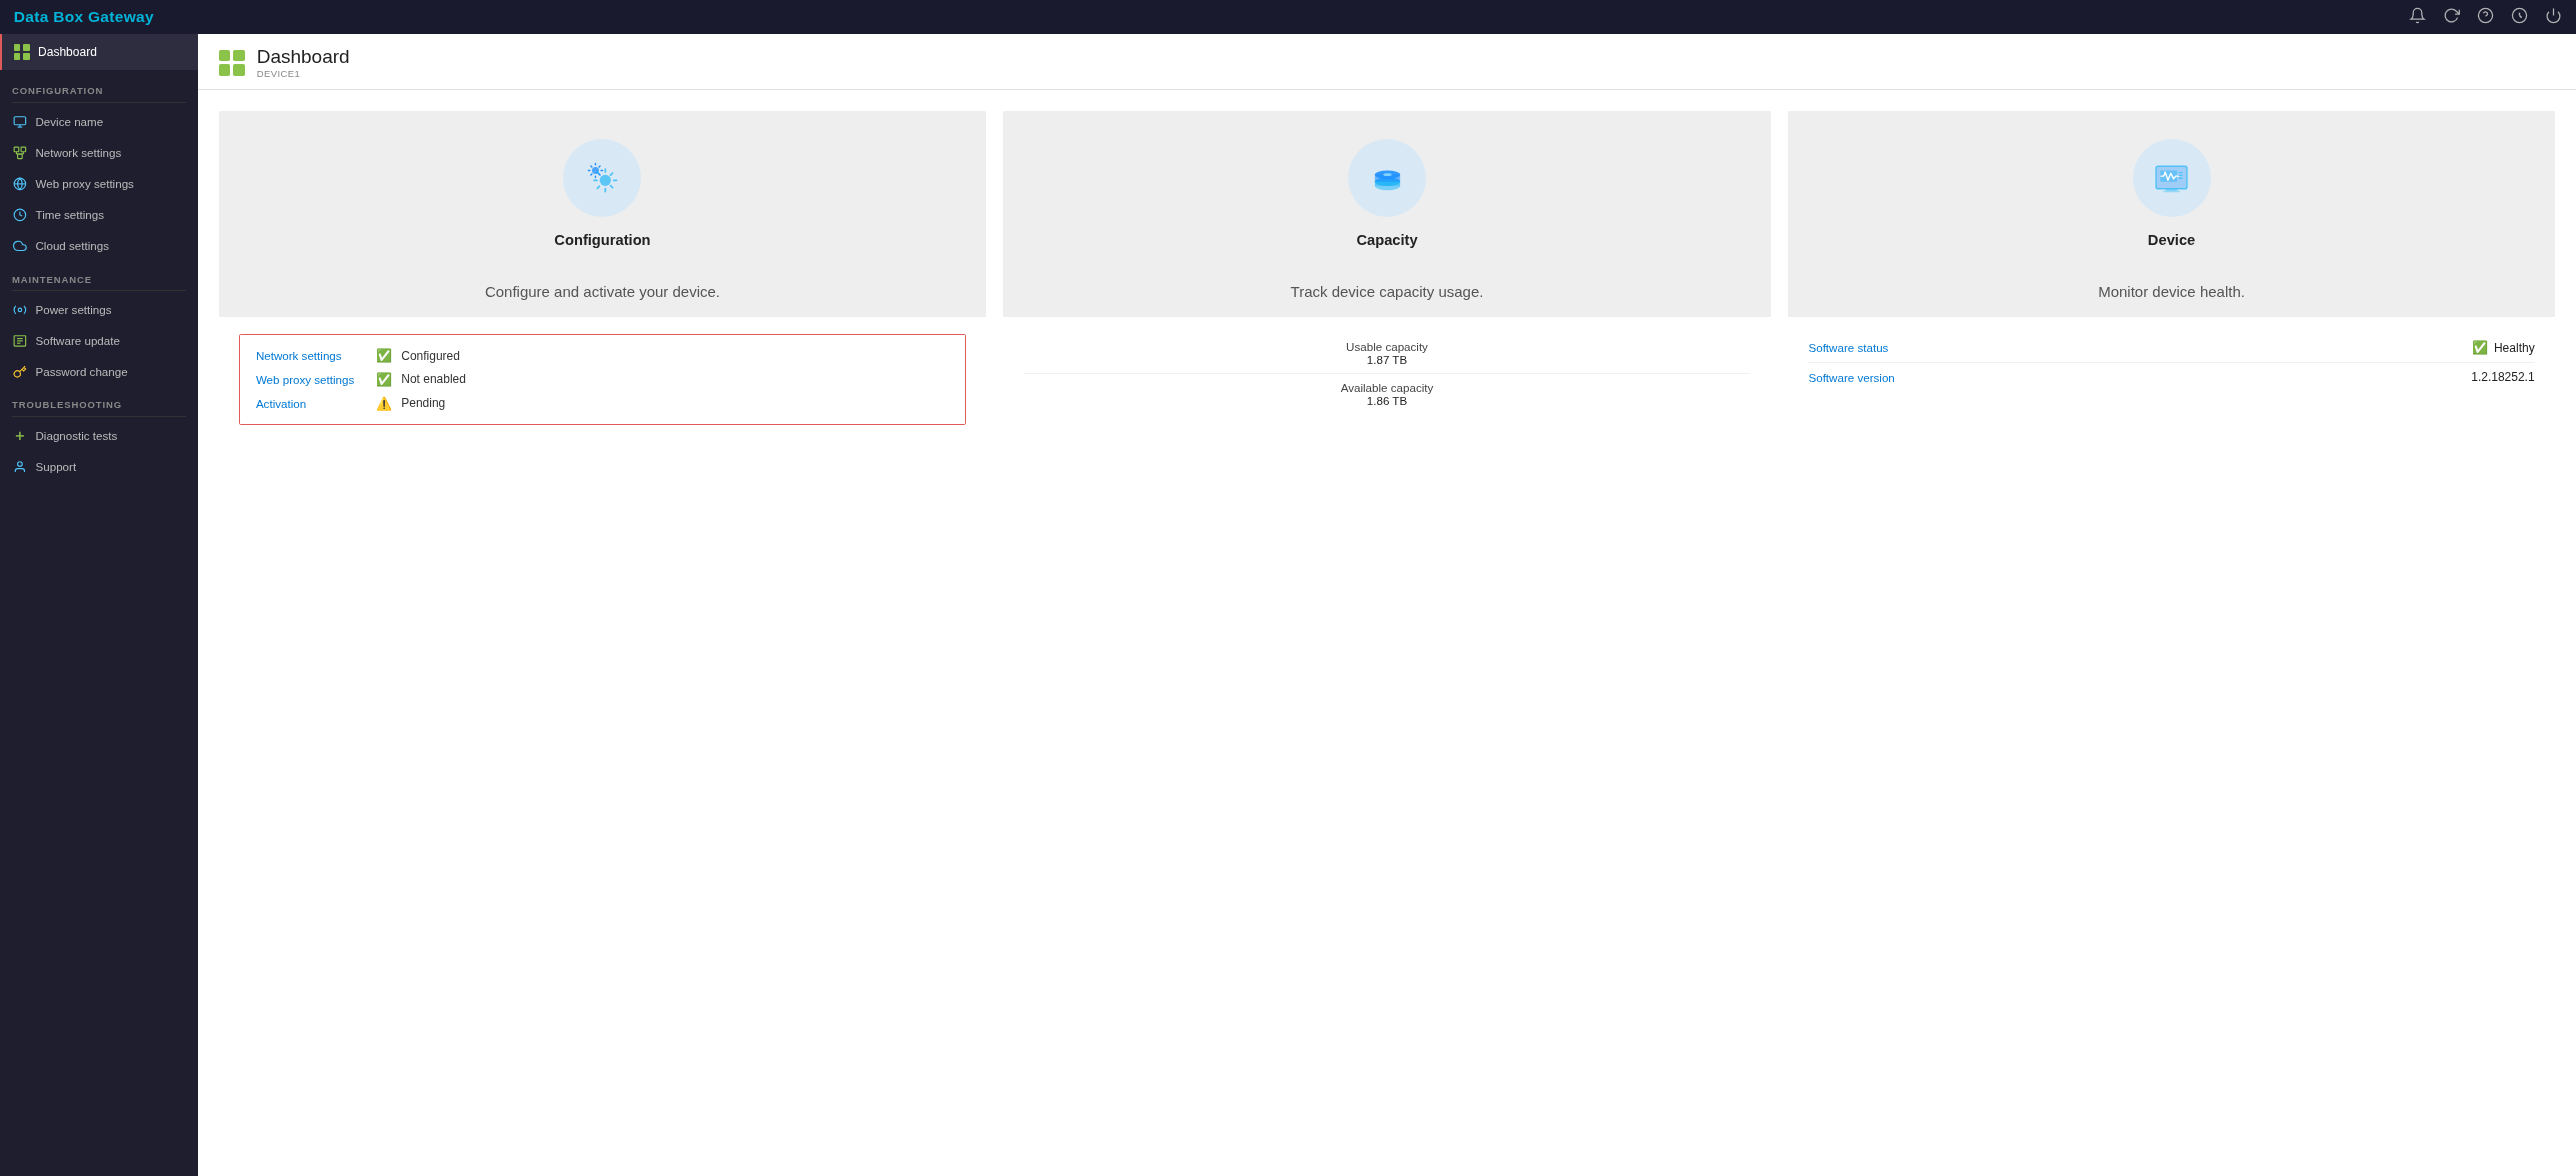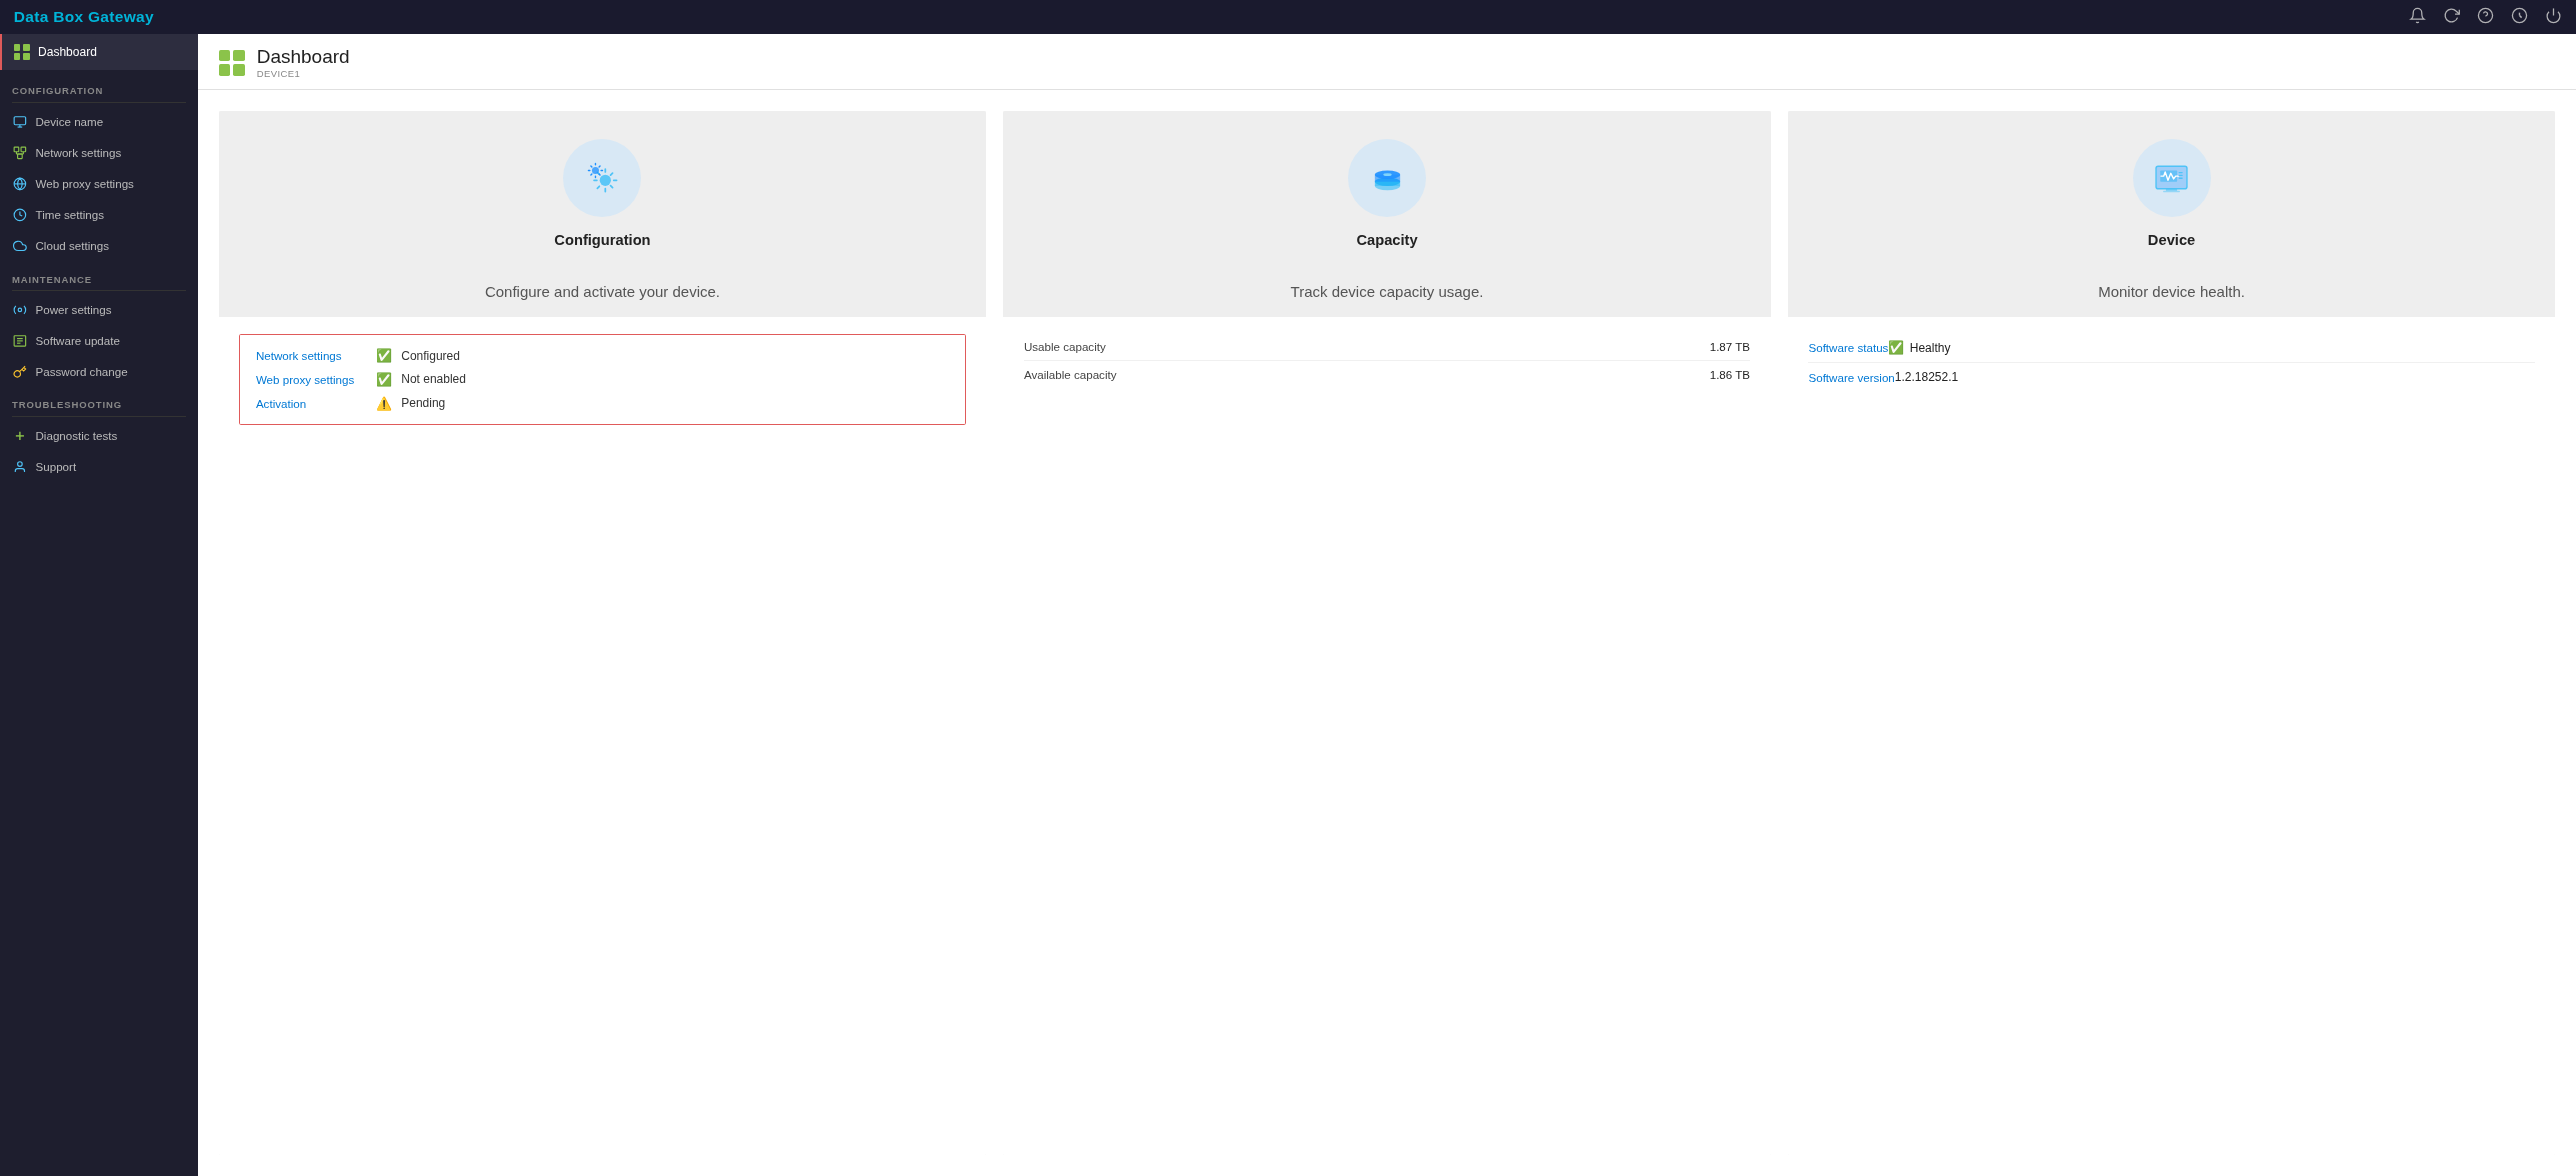--- a/index.html
+++ b/index.html
@@ -226,28 +226,30 @@
       color: #333;
     }
 
     
     .capacity-row {
       display: flex;
       justify-content: space-between;
       align-items: center;
       padding: 6.9px 0;
       border-bottom: 0.9px solid #f0f0f0;
+      flex-direction: column;
     }
     .capacity-row:last-child { border-bottom: none; }
     .capacity-label { font-size: 11.6px; color: #444; }
     .capacity-value { font-size: 11.6px; color: #222; font-weight: 500; }
 
     
     .device-row {
       display: flex;
+      justify-content: space-between;
       align-items: center;
       padding: 6.9px 0;
       border-bottom: 0.9px solid #f0f0f0;
     }
     .device-row:last-child { border-bottom: none; }
     .device-link {
       color: #0078d4;
       font-size: 11.6px;
       text-decoration: none;
       cursor: pointer;

